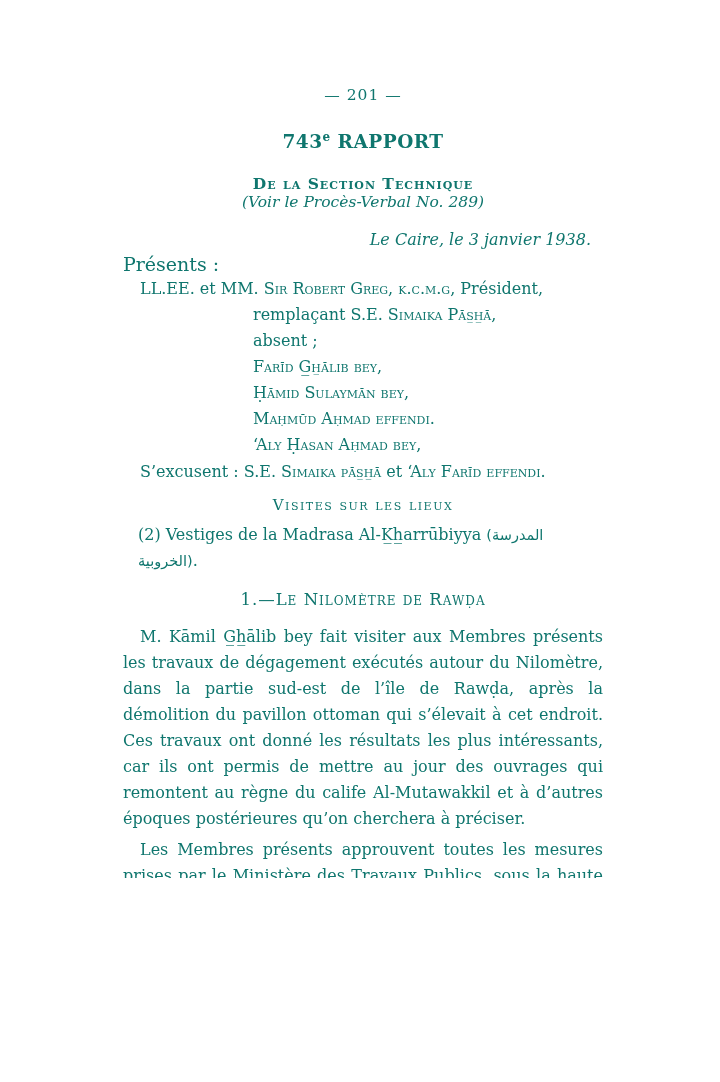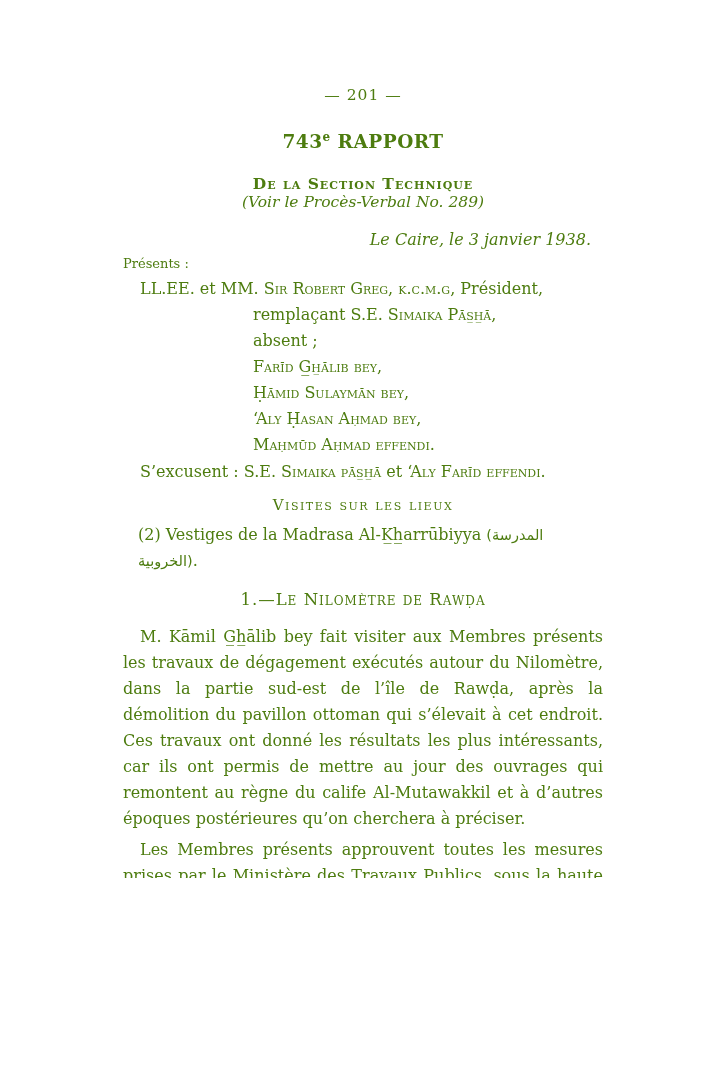--- a/index.html
+++ b/index.html
@@ -1,40 +1,40 @@
 <!DOCTYPE html>
 <html><head>
 <meta charset="utf-8">
 <style>
   html,body { margin:0; padding:0; background:#ffffff; }
   .page {
     position:relative;
     width:720px; height:878px;
     background:#ffffff;
-    color:#4d7c0f;
+    color:#0f766e;
     font-family:"DejaVu Serif","Liberation Serif",serif;
     overflow:hidden;
   }
   .content {
     position:absolute;
     left:123px; top:86px;
     width:480px;
   }
   .center { text-align:center; }
   .sc { font-variant:small-caps; }
 
   .page-number { font-size:15.5px; letter-spacing:1px; margin-bottom:26px; }
   .report-title { font-size:18.5px; font-weight:bold; letter-spacing:0.5px; margin-bottom:22px; }
   .report-title sup { font-size:12px; }
   .report-subtitle { font-size:15.5px; font-variant:small-caps; font-weight:bold; letter-spacing:1px; margin-bottom:0; }
   .reference { font-size:15.5px; font-style:italic; margin-bottom:19px; }
   .dateline { font-size:16px; font-style:italic; text-align:right; padding-right:12px; margin-bottom:3px; }
 
   .line { font-size:16px; line-height:26px; }
-  .presents-label { font-size:13px; line-height:24px; }
+  .presents-label { font-size:19px; line-height:24px; }
   .indent1 { padding-left:17px; }
   .indent2 { padding-left:130px; }
   .names-block { }
 
   .excuses { margin-top:1px; }
 
   .visits-heading { font-size:15px; font-variant:small-caps; letter-spacing:1.5px; margin-top:11px; margin-bottom:8px; }
   .visit-item { font-size:16px; line-height:26px; padding-left:15px; margin-bottom:6px; }
   .arabic { font-family:"DejaVu Sans",sans-serif; font-size:14.5px; }
 
@@ -67,22 +67,22 @@
 
     <div class="line indent1"><span>LL.EE. et MM. </span><span class="sc">Sir Robert Greg, k.c.m.g, </span><span>Président,</span></div>
 
     <div class="line indent2"><span>remplaçant S.E. </span><span class="sc">Simaika Pās̲h̲ā,</span></div>
 
     <div class="line indent2">absent ;</div>
 
     <div class="names-block">
       <div class="line indent2"><span class="sc">Farīd G̲h̲ālib bey,</span></div>
       <div class="line indent2"><span class="sc">Ḥāmid Sulaymān bey,</span></div>
+      <div class="line indent2"><span class="sc">Maḥmūd Aḥmad effendi.</span></div>
       <div class="line indent2"><span class="sc">‘Aly Ḥasan Aḥmad bey,</span></div>
-      <div class="line indent2"><span class="sc">Maḥmūd Aḥmad effendi.</span></div>
     </div>
 
     <div class="line indent1 excuses"><span>S’excusent : S.E. </span><span class="sc">Simaika pās̲h̲ā</span><span> et </span><span class="sc">‘Aly Farīd effendi.</span></div>
 
     <div class="visits-heading center">Visites sur les lieux</div>
 
 
     <div class="visit-item"><span>(2) </span><span>Vestiges de la Madrasa Al-K̲h̲arrūbiyya </span><span class="arabic">(المدرسة الخروبية)</span><span>.</span></div>
 
     <div class="section-heading center">1.—Le Nilomètre de Rawḍa</div>

